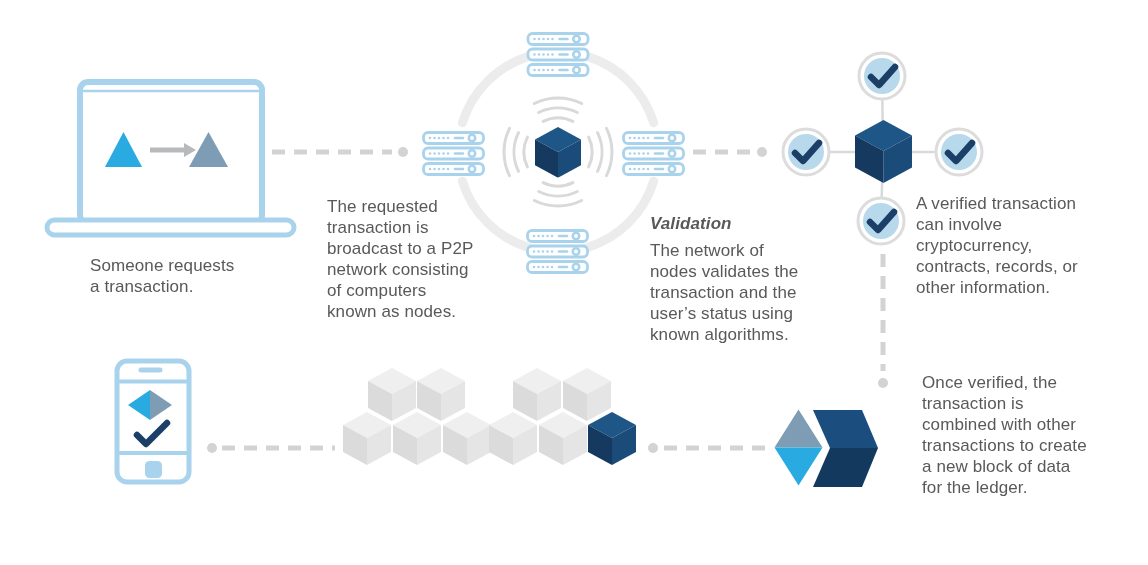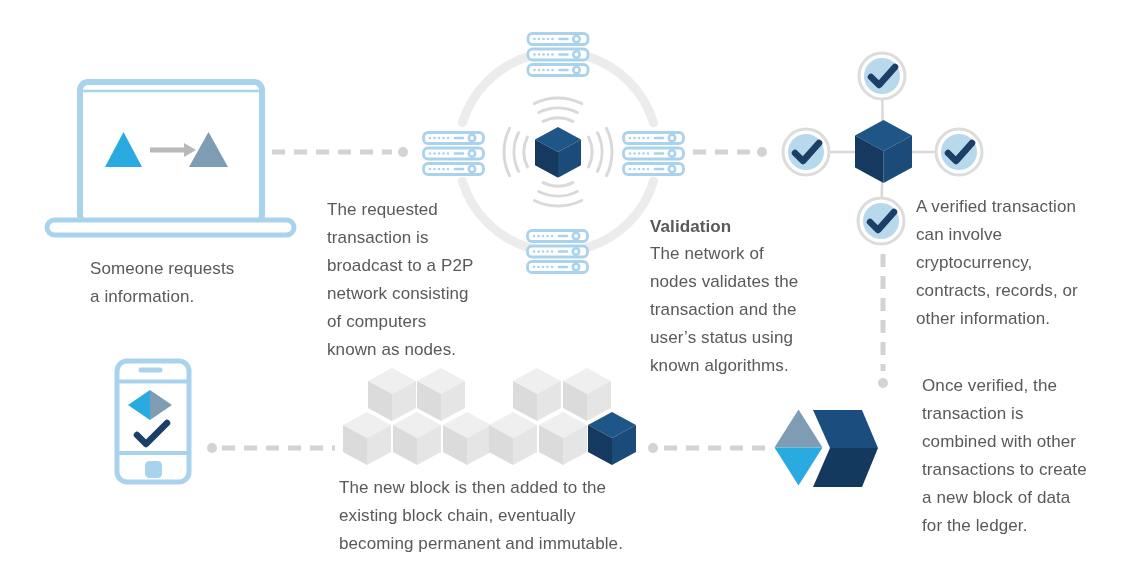--- a/index.html
+++ b/index.html
@@ -1,21 +1,21 @@
 <!DOCTYPE html>
 <html style="--bg: #ffffff; --text-gray: #58595b; --accent-cyan: #29abe2; --steel-blue: #7e9db5; --outline-blue: #a9d3ec; --badge-fill: #b7d9eb; --badge-ring: #dcdcdc; --check-navy: #1b3f66; --navy-top: #1d5687; --navy-left: #16395f; --navy-right: #1b4b78; --chevron-top: #1b4e7e; --chevron-bottom: #14395f; --gray-top: #efefef; --gray-left: #dbdbdb; --gray-right: #e5e5e5; --connector-gray: #d1d3d4; --ring-gray: #ececec; --waves-gray: #d9d9d9; --cluster-line-gray: #d9d9d9; --arrow-gray: #b7b9bb;"><head>
 <meta charset="utf-8">
 <style>
   html,body{margin:0;padding:0;background:#fff;}
   #canvas{position:relative;width:1148px;height:565px;background:var(--bg,#fff);overflow:hidden;
           font-family:"Liberation Sans","DejaVu Sans",sans-serif;}
   .abs{position:absolute;overflow:visible;}
-  .cap{position:absolute;font-size:17px;line-height:28px;font-weight:500;letter-spacing:.1px;
+  .cap{position:absolute;font-size:17px;line-height:21px;font-weight:500;letter-spacing:.1px;
        color:var(--text-gray,#58595b);white-space:pre-line;}
-  .cap-bold{font-weight:700;}
+  .cap-bold{font-weight:700;font-style:italic;}
   
   .st-outline{stroke:var(--outline-blue,#a9d3ec);fill:#fff;}
   .ln-outline{stroke:var(--outline-blue,#a9d3ec);fill:none;stroke-linecap:round;}
   .f-outline{fill:var(--outline-blue,#a9d3ec);}
   .f-cyan{fill:var(--accent-cyan,#29abe2);}
   .f-steel{fill:var(--steel-blue,#7e9db5);}
   .f-arrowgray{fill:var(--arrow-gray,#b7b9bb);}
   .ln-arrowgray{stroke:var(--arrow-gray,#b7b9bb);stroke-width:5;stroke-linecap:butt;}
   .dash-line{stroke:var(--connector-gray,#d1d3d4);stroke-width:5;stroke-dasharray:13 9;fill:none;}
   .dot{fill:var(--connector-gray,#d1d3d4);}
@@ -82,21 +82,21 @@
   <svg class="abs" style="left:40px;top:75px" width="260" height="170">
     <rect x="40" y="7" width="182" height="141" rx="8" class="st-outline" stroke-width="6"></rect>
     <line x1="44" y1="16" x2="218" y2="16" class="ln-outline" stroke-width="2.5"></line>
     <polygon points="65,92 102,92 83.5,57" class="f-cyan"></polygon>
     <line x1="110" y1="75" x2="144" y2="75" class="ln-arrowgray"></line>
     <polygon points="144,68 144,82 156,75" class="f-arrowgray"></polygon>
     <polygon points="149,92 188,92 168.5,57" class="f-steel"></polygon>
     <rect x="7" y="145" width="247" height="15" rx="7.5" class="st-outline" stroke-width="5"></rect>
   </svg>
   <div class="cap" style="left:90px;top:255px">Someone requests
-a information.</div>
+a transaction.</div>
 
   <svg class="abs" style="left:268px;top:145px" width="145" height="14">
     <line x1="4" y1="7" x2="124" y2="7" class="dash-line"></line>
     <circle cx="135" cy="7" r="5" class="dot"></circle>
   </svg>
 
   <svg class="abs" style="left:415px;top:28px" width="285" height="252">
     <path class="ring" d="M238.6 153.2 A100 100 0 0 1 172.2 219.6"></path>
     <path class="ring" d="M113.8 219.6 A100 100 0 0 1 47.4 153.2"></path>
     <path class="ring" d="M47.4 94.8 A100 100 0 0 1 113.8 28.4"></path>
@@ -177,23 +177,20 @@
     <use href="#sym-cube-gray" x="82" y="8" width="48" height="53"></use>
     <use href="#sym-cube-gray" x="178" y="8" width="48" height="53"></use>
     <use href="#sym-cube-gray" x="228" y="8" width="48" height="53"></use>
     <use href="#sym-cube-gray" x="8" y="52" width="48" height="53"></use>
     <use href="#sym-cube-gray" x="58" y="52" width="48" height="53"></use>
     <use href="#sym-cube-gray" x="108" y="52" width="48" height="53"></use>
     <use href="#sym-cube-gray" x="154" y="52" width="48" height="53"></use>
     <use href="#sym-cube-gray" x="204" y="52" width="48" height="53"></use>
     <use href="#sym-cube-navy" x="253" y="52" width="48" height="53"></use>
   </svg>
-  <div class="cap" style="left:339px;top:474px">The new block is then added to the
-existing block chain, eventually
-becoming permanent and immutable.</div>
 
   <svg class="abs" style="left:204px;top:441px" width="140" height="14">
     <circle cx="8" cy="7" r="5" class="dot"></circle>
     <line x1="18" y1="7" x2="131" y2="7" class="dash-line"></line>
   </svg>
 
   <svg class="abs" style="left:108px;top:352px" width="95" height="140">
     <rect x="9" y="9" width="72" height="121" rx="10" class="st-outline" stroke-width="5"></rect>
     <line x1="33" y1="18" x2="52" y2="18" class="ln-outline" stroke-width="5"></line>
     <line x1="11.5" y1="29.5" x2="78.5" y2="29.5" class="ln-outline" stroke-width="4" stroke-linecap="butt"></line>

